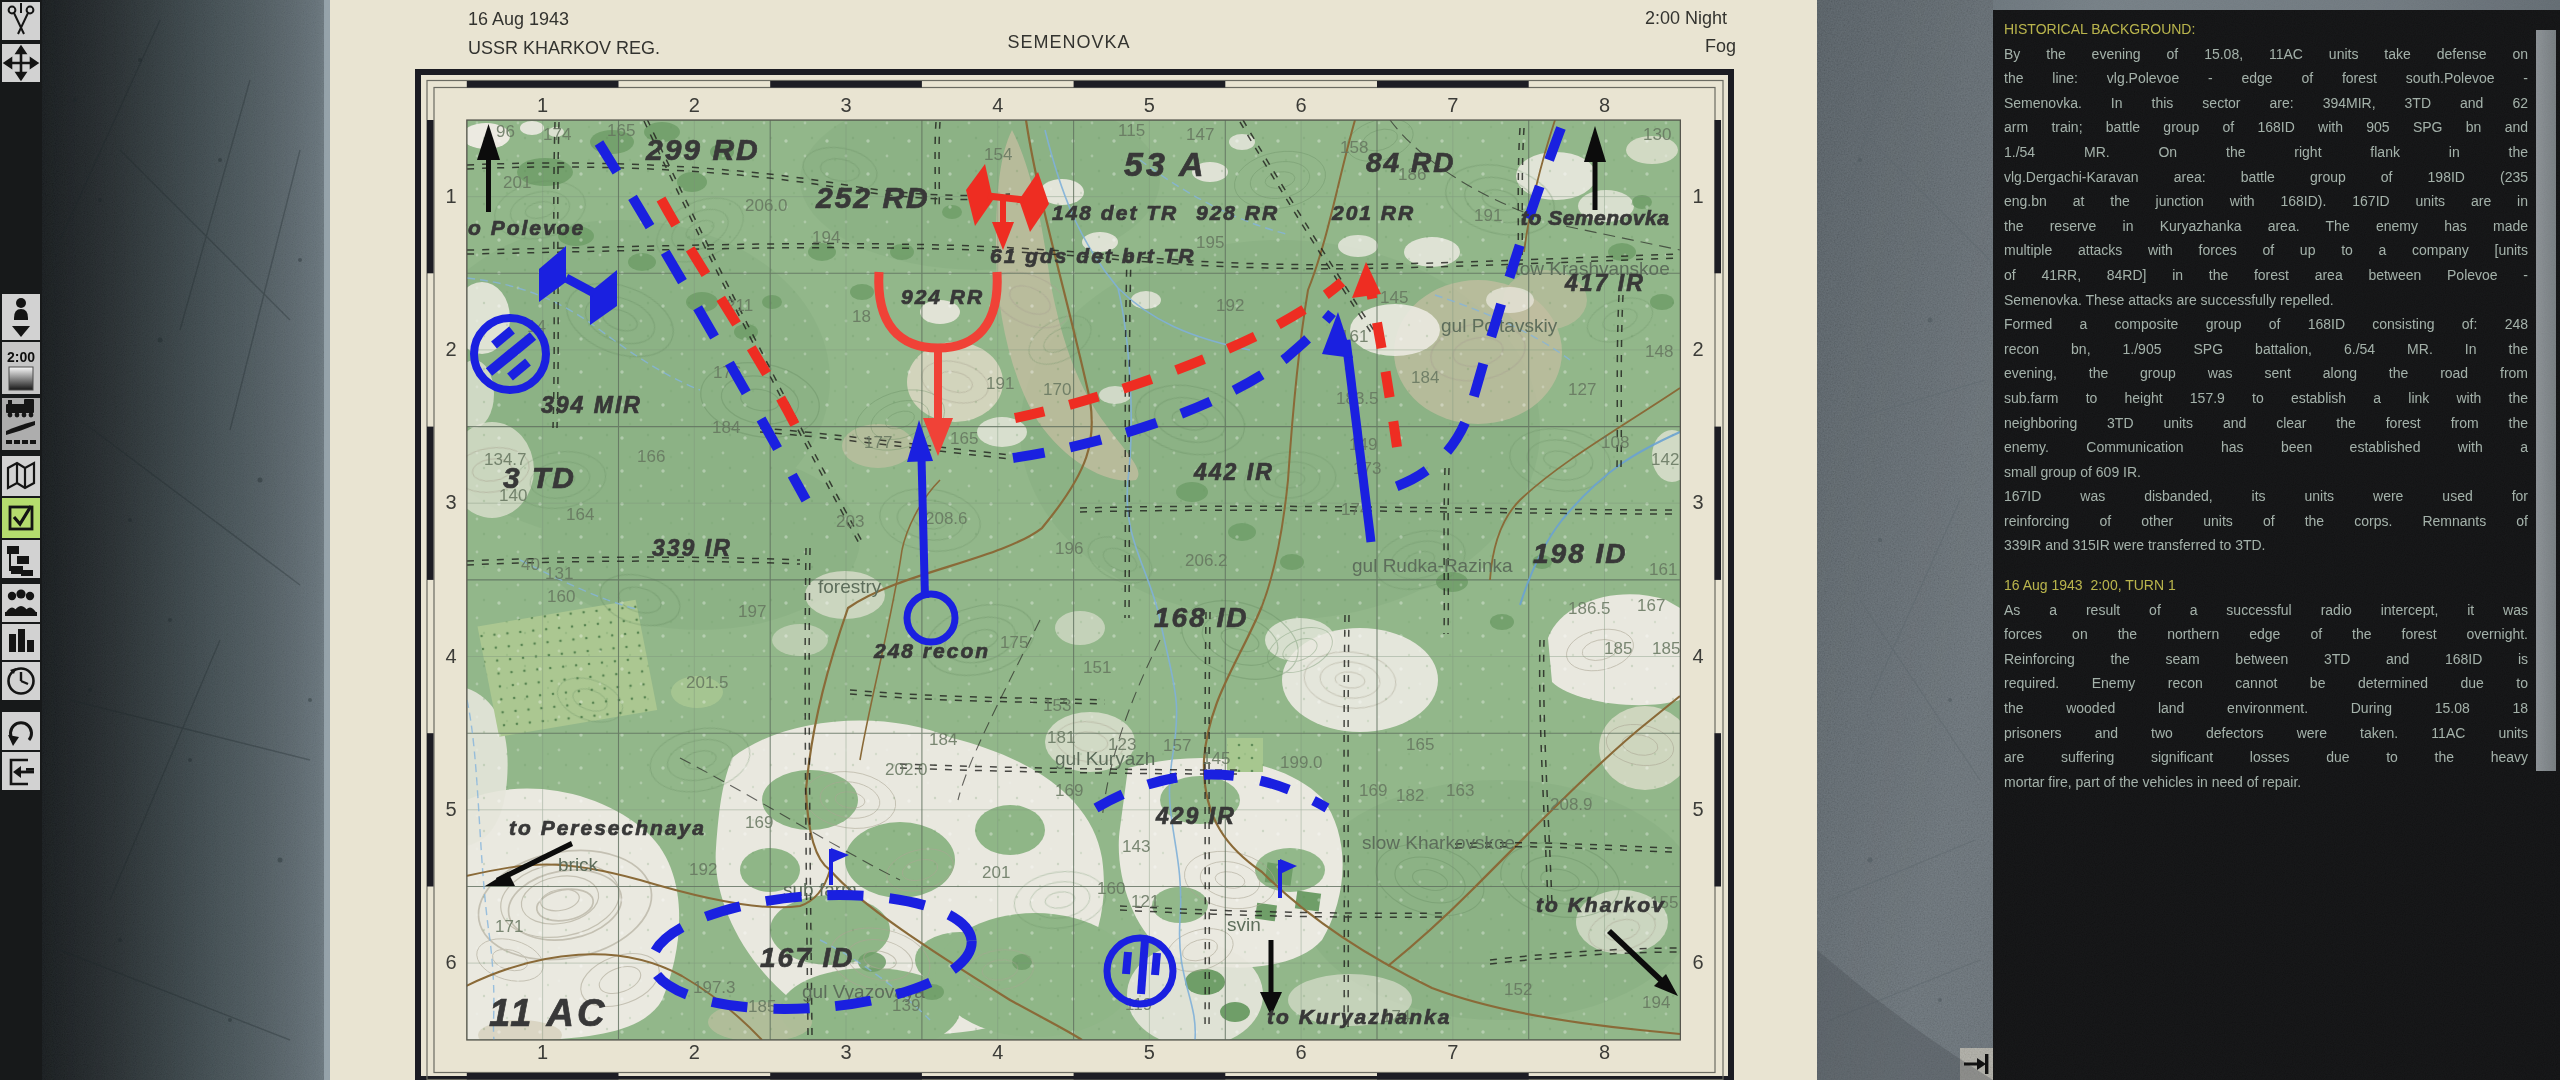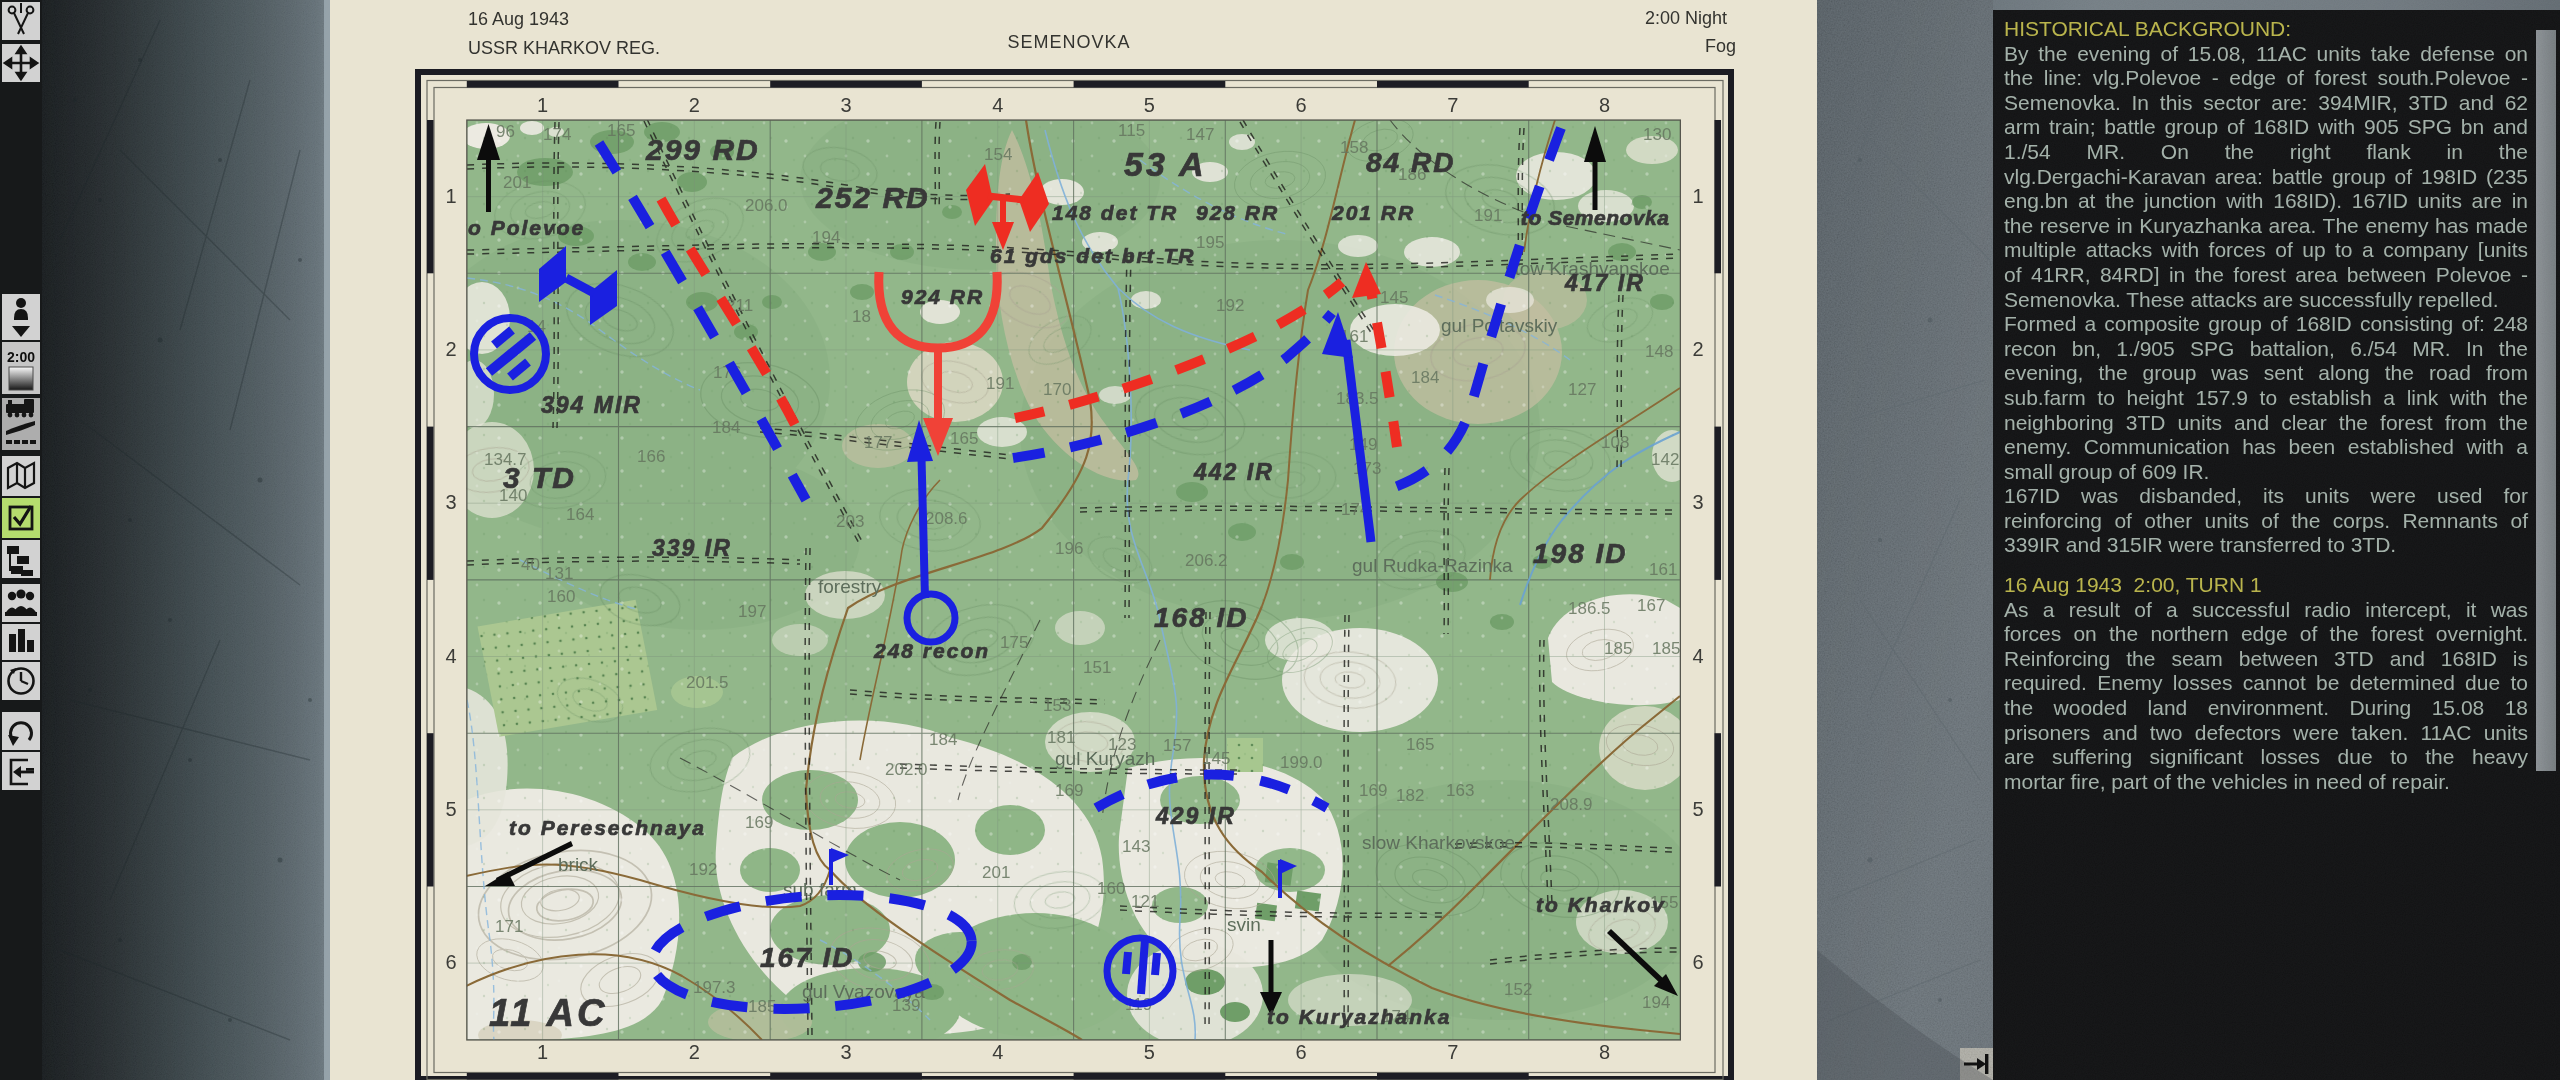--- a/index.html
+++ b/index.html
@@ -2,21 +2,21 @@
 <html><head>
 <meta charset="utf-8">
 <style>
 html,body{margin:0;padding:0;width:2560px;height:1080px;overflow:hidden;background:#e9e4d2;font-family:"Liberation Sans",sans-serif;}
 #stage{position:absolute;left:0;top:0;width:2560px;height:940px;}
 #metalL{position:absolute;left:42px;top:0;width:288px;height:1080px;background:linear-gradient(90deg,#191d1f 0%,#22272a 12%,#2e3538 26%,#3f4a4e 44%,#515e63 62%,#5f6c72 76%,#6e7b82 88%,#7a8890 96%,#85939b 99%);}
 #toolcol{position:absolute;left:0;top:0;width:42px;height:1080px;background:#17191a;}
 #paper{position:absolute;left:330px;top:0;width:1487px;height:1080px;background:#e9e4d2;}
 #metalR{position:absolute;left:1817px;top:0;width:743px;height:1080px;background:linear-gradient(100deg,#677178,#828c93 30%,#7d868d 60%,#626b72 95%);}
 #panel{position:absolute;left:1993px;top:10px;width:567px;height:1070px;background:#131314;}
-#ptext{position:absolute;left:2004px;top:17px;width:524px;color:#b4c3ba;font-size:21px;line-height:24.6px;}
+#ptext{position:absolute;left:2004px;top:17px;width:524px;color:#b4c3ba;font-size:14px;line-height:24.6px;}
 .jl{text-align:justify;text-align-last:justify;white-space:normal;}
 .je{text-align:left;text-align-last:left;}
 .yel{color:#cdc750;}
 #scrollbar{position:absolute;left:2536px;top:30px;width:20px;height:741px;background:linear-gradient(90deg,#9aa0a4,#82888c);}
 #skipbtn{position:absolute;left:1960px;top:1048px;width:33px;height:32px;background:#dbd8cd;}
 svg{display:block}
 #mapsvg{position:absolute;left:0;top:0;}
 </style>
 </head>
 <body>
@@ -681,21 +681,21 @@
 <div class="jl">enemy. Communication has been established with a</div>
 <div class="jl je">small group of 609 IR.</div>
 <div class="jl">167ID was disbanded, its units were used for</div>
 <div class="jl">reinforcing of other units of the corps. Remnants of</div>
 <div class="jl je">339IR and 315IR were transferred to 3TD.</div>
 <div style="height:15px"></div>
 <div class="jl yel je">16 Aug 1943&nbsp; 2:00, TURN 1</div>
 <div class="jl">As a result of a successful radio intercept, it was</div>
 <div class="jl">forces on the northern edge of the forest overnight.</div>
 <div class="jl">Reinforcing the seam between 3TD and 168ID is</div>
-<div class="jl">required. Enemy losses cannot be determined due to</div>
+<div class="jl">required. Enemy recon cannot be determined due to</div>
 <div class="jl">the wooded land environment. During 15.08 18</div>
 <div class="jl">prisoners and two defectors were taken. 11AC units</div>
 <div class="jl">are suffering significant losses due to the heavy</div>
 <div class="jl je">mortar fire, part of the vehicles in need of repair.</div>
 </div>
 
 <div id="scrollbar"></div>
 
 <div id="skipbtn"></div>
 <svg id="chrome" width="2560" height="1080" viewBox="0 0 2560 1080" style="position:absolute;left:0;top:0;">

